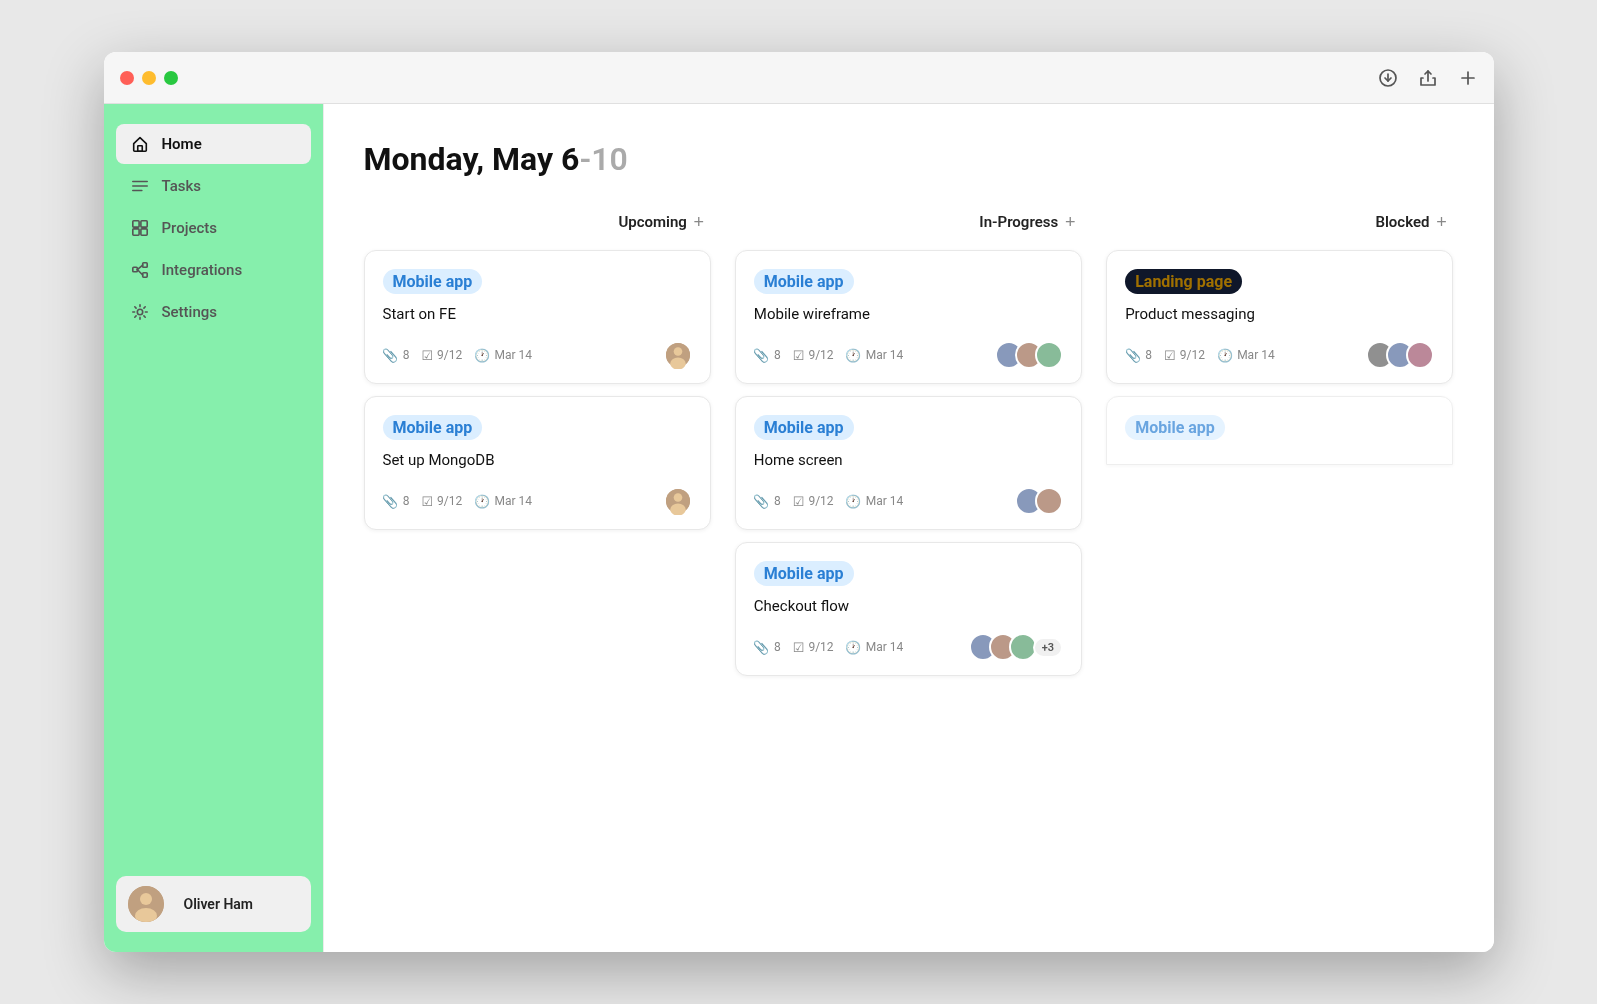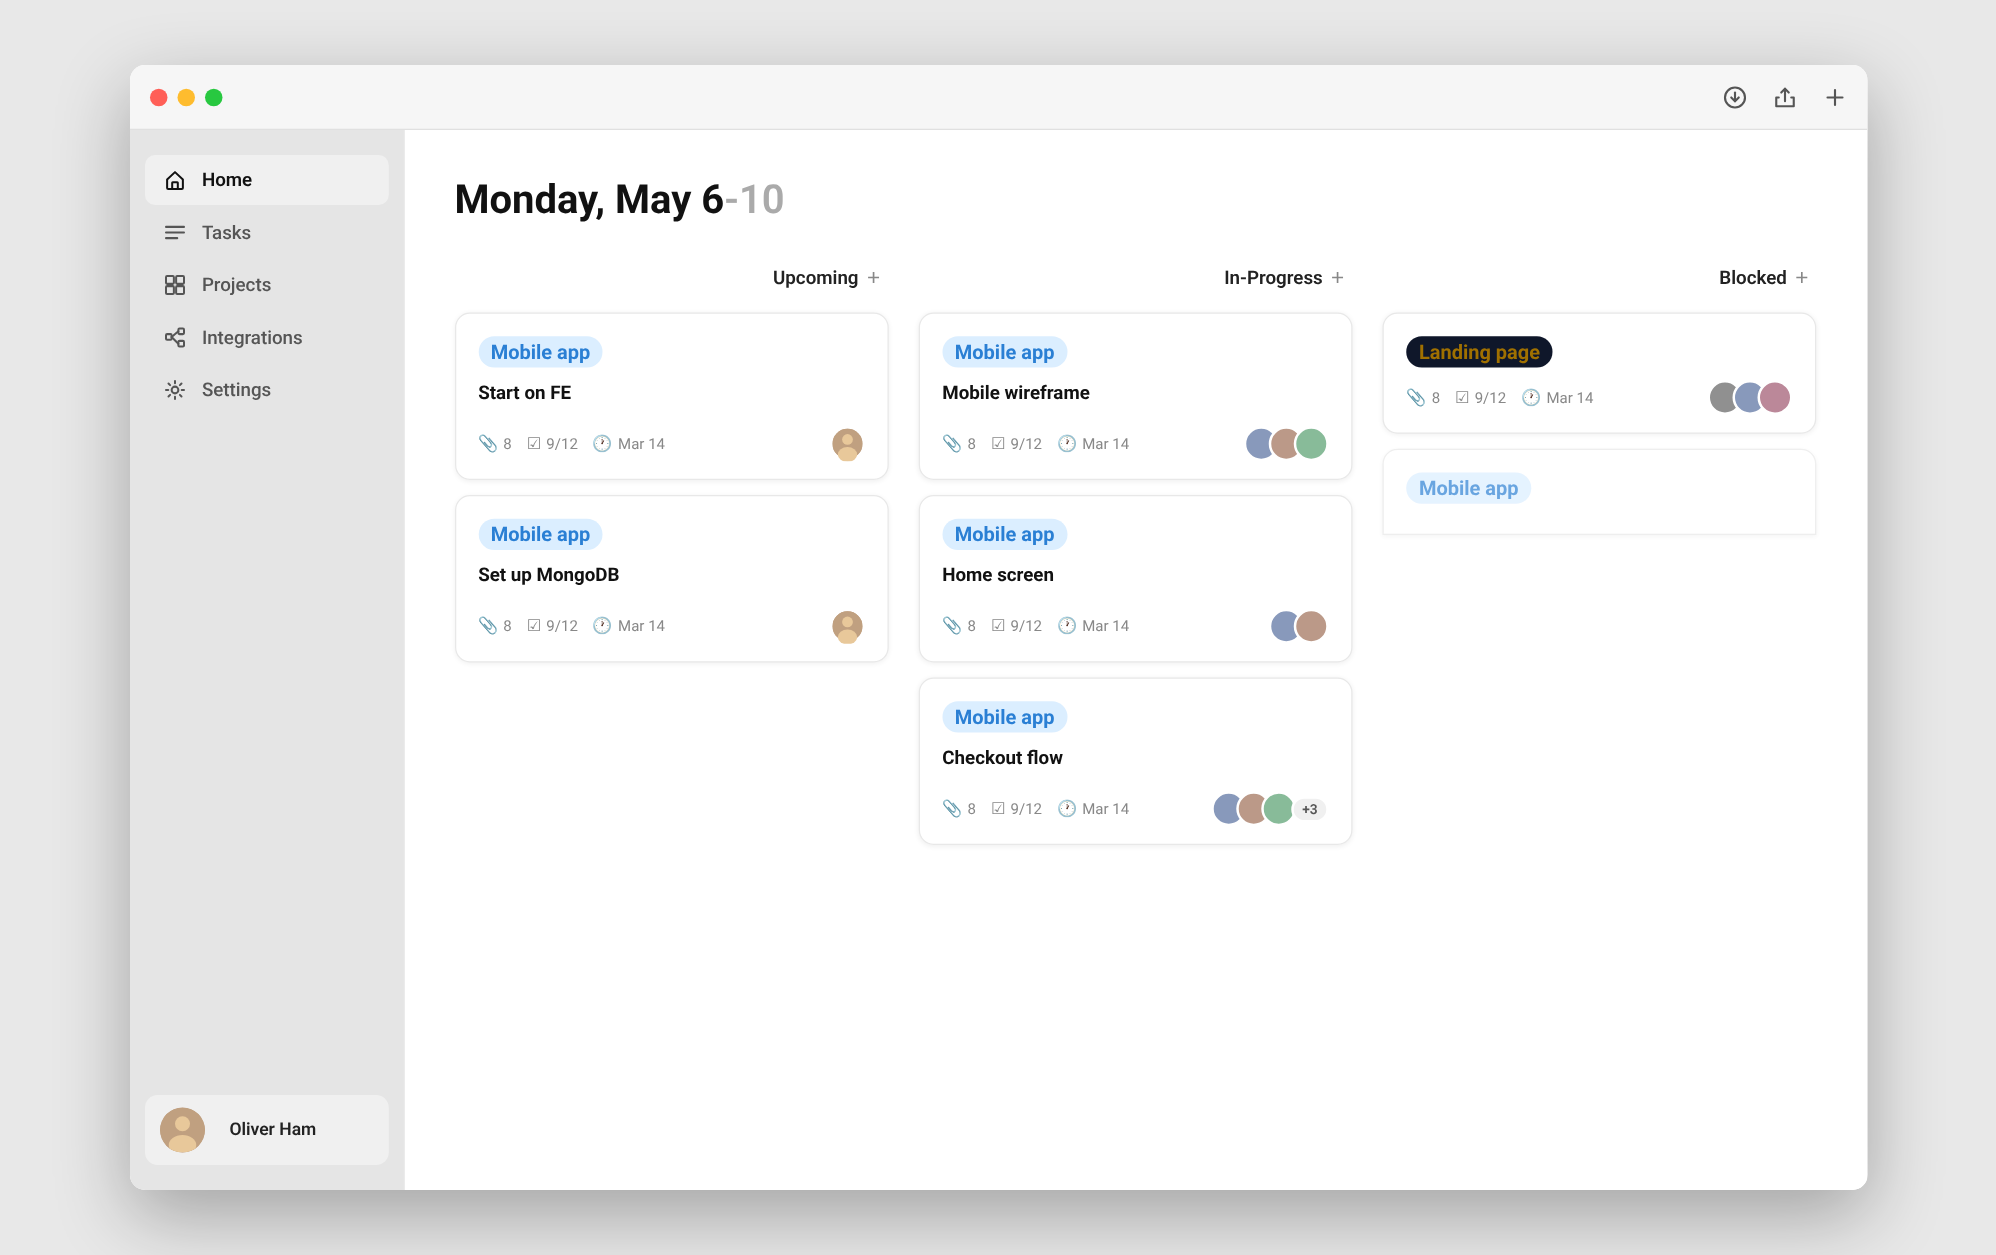--- a/index.html
+++ b/index.html
@@ -56,21 +56,21 @@
       font-size: 18px;
     }
     .app-body {
       display: flex;
       flex: 1;
       overflow: hidden;
     }
     
     .sidebar {
       width: 220px;
-      background: #e5e5e5;
+      background: #86efac;
       border-right: 1px solid #ebebeb;
       display: flex;
       flex-direction: column;
       padding: 20px 12px;
       flex-shrink: 0;
     }
     .nav-item {
       display: flex;
       align-items: center;
       gap: 12px;
@@ -215,21 +215,21 @@
       padding: 3px 10px;
       border-radius: 20px;
       font-size: 16px;
       font-weight: 700;
       margin-bottom: 10px;
     }
     .tag-blue { background: #dbeeff; color: #2a7fd4; }
     .tag-yellow { background: #0f172a; color: #a07000; }
     .card-title {
       font-size: 15px;
-      font-weight: 700;
+      font-weight: 400;
       color: #111;
       margin-bottom: 16px;
       line-height: 1.4;
     }
     .card-footer {
       display: flex;
       align-items: center;
       justify-content: space-between;
     }
     .card-meta {
@@ -545,20 +545,21 @@
         </div>
 
         <div class="kanban-column">
           <div class="column-header">
             <span class="column-title">Blocked</span>
             <button class="add-btn">+</button>
           </div>
 
           <div class="card">
             <div class="card-tag tag-yellow">Landing page</div>
+            <div class="card-title">Product messaging</div>
             <div class="card-footer">
               <div class="card-meta">
                 <div class="meta-item">
                   <span class="meta-icon">📎</span>
                   <span>8</span>
                 </div>
                 <div class="meta-item">
                   <span class="meta-icon">☑</span>
                   <span>9/12</span>
                 </div>

